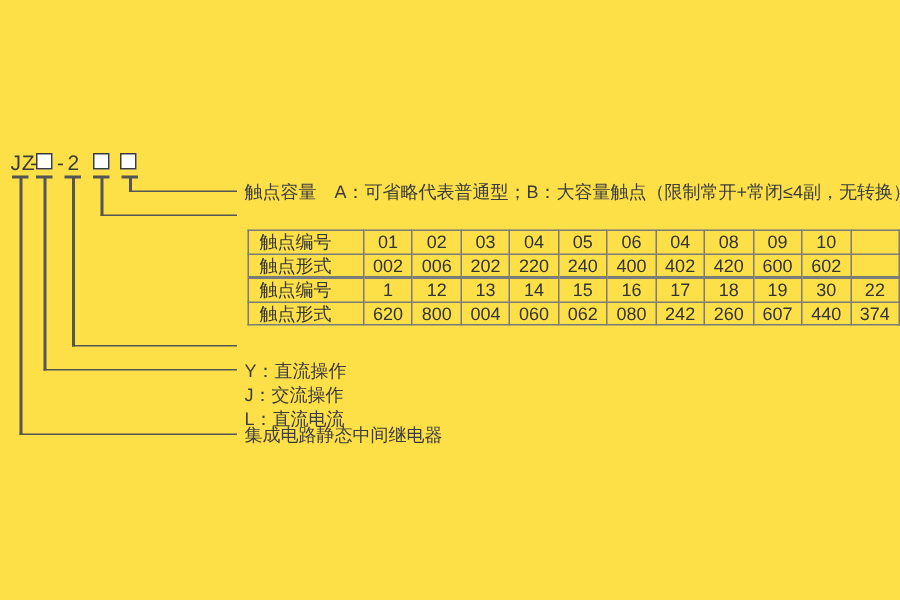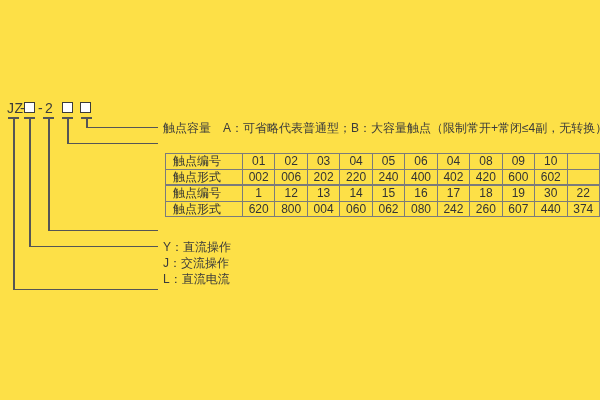--- a/index.html
+++ b/index.html
@@ -111,20 +111,21 @@
   <div class="hline" style="left:86px;top:126.5px;width:72px"></div>
   <div class="hline" style="left:67px;top:142.5px;width:91px"></div>
   <div class="hline" style="left:48px;top:229.5px;width:110px"></div>
   <div class="hline" style="left:29px;top:245.5px;width:129px"></div>
   <div class="hline" style="left:13px;top:288.5px;width:145px"></div>
 
   <div class="ann" style="top:121px">触点容量　A：可省略代表普通型；B：大容量触点（限制常开+常闭≤4副，无转换）</div>
   <div class="ann" style="top:240px">Y：直流操作</div>
   <div class="ann" style="top:256px">J：交流操作</div>
   <div class="ann" style="top:272px">L：直流电流</div>
+  <div class="ann" style="top:283px">集成电路静态中间继电器</div>
 
   <table class="ct">
     <tbody>
         <tr>
       <td class="hd">触点编号</td>
       <td>01</td>
       <td>02</td>
       <td>03</td>
       <td>04</td>
       <td>05</td>

